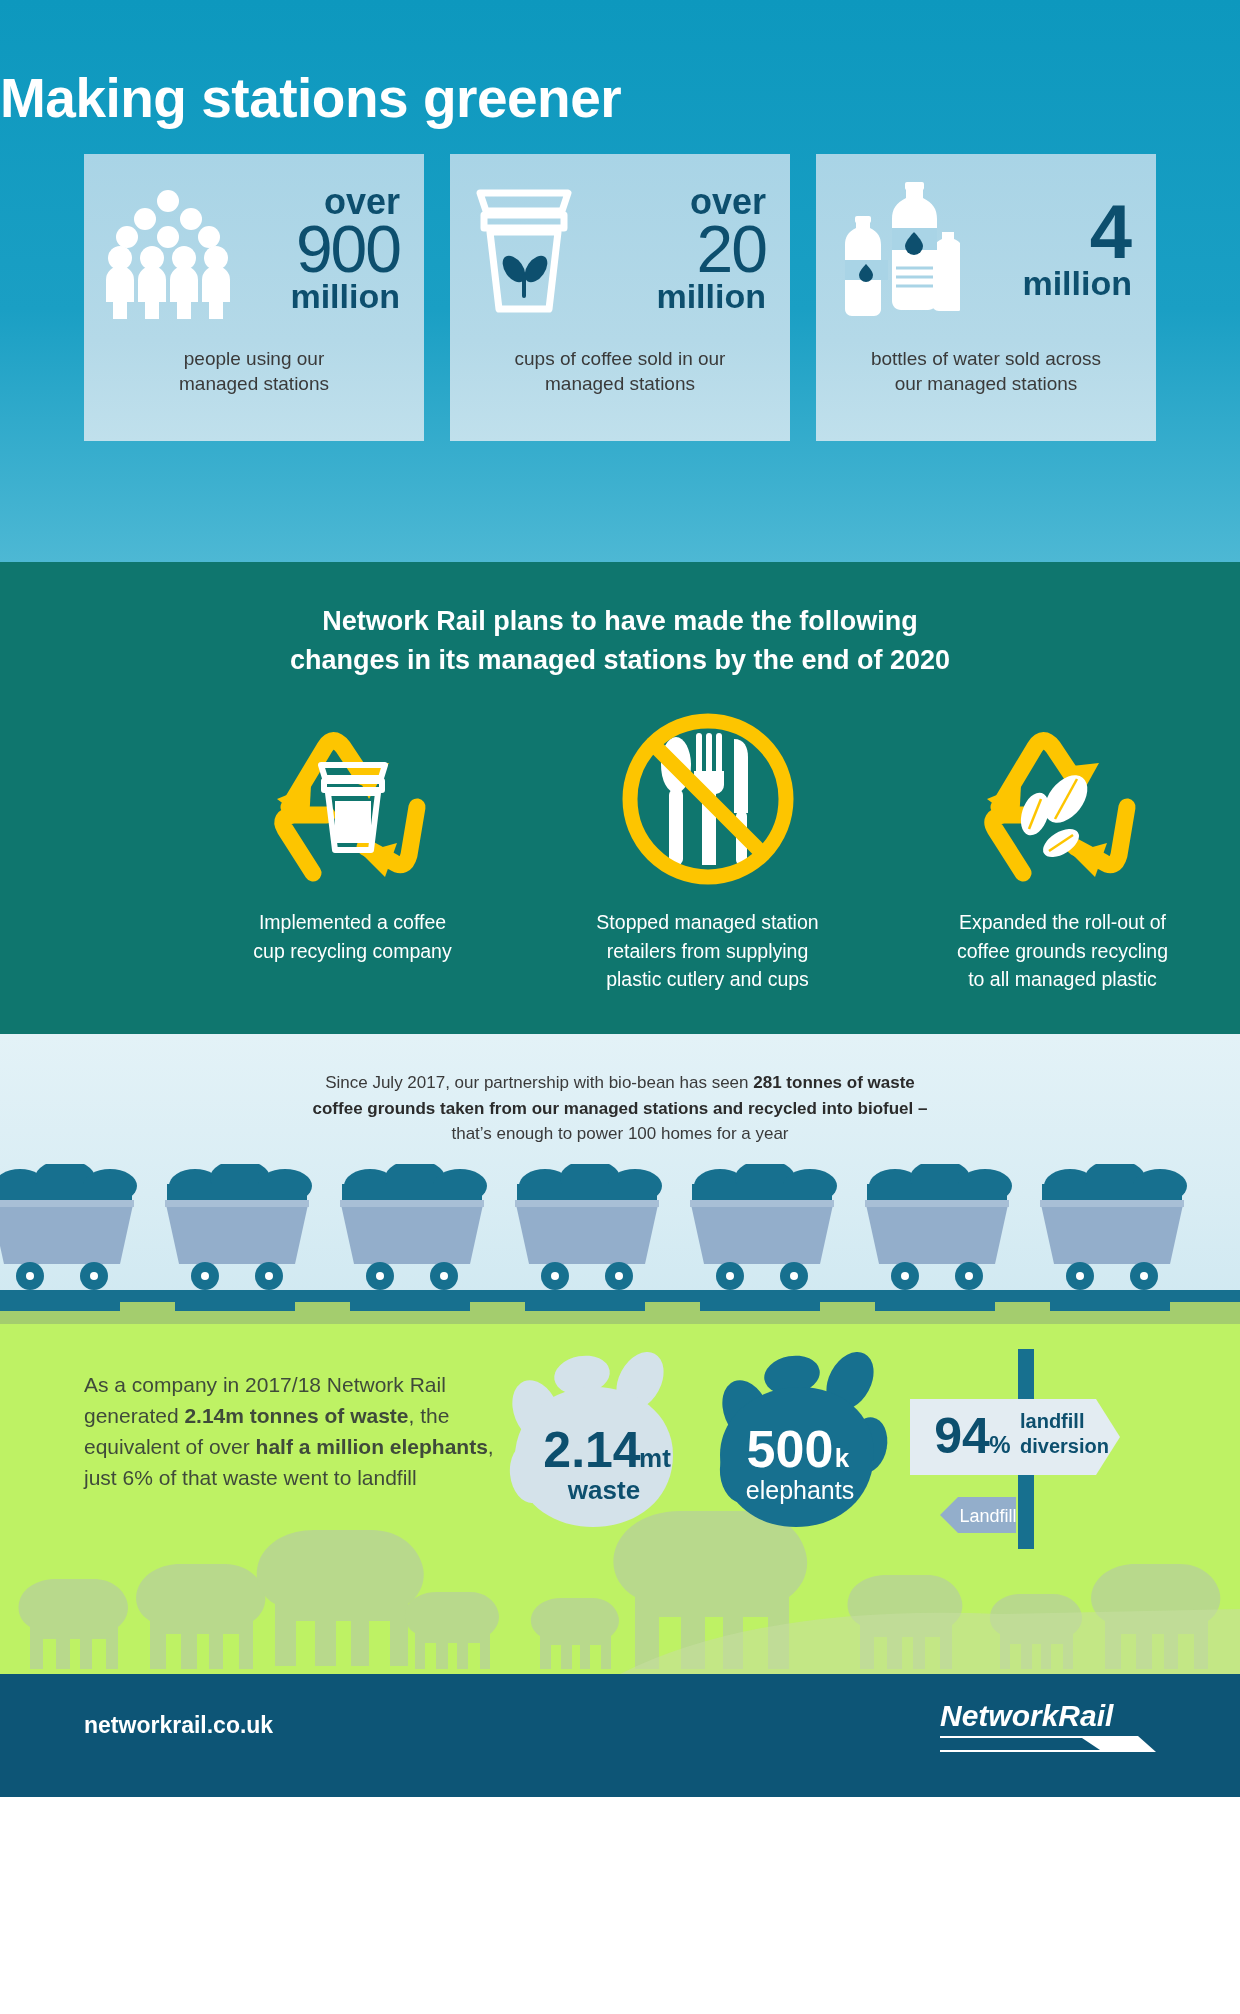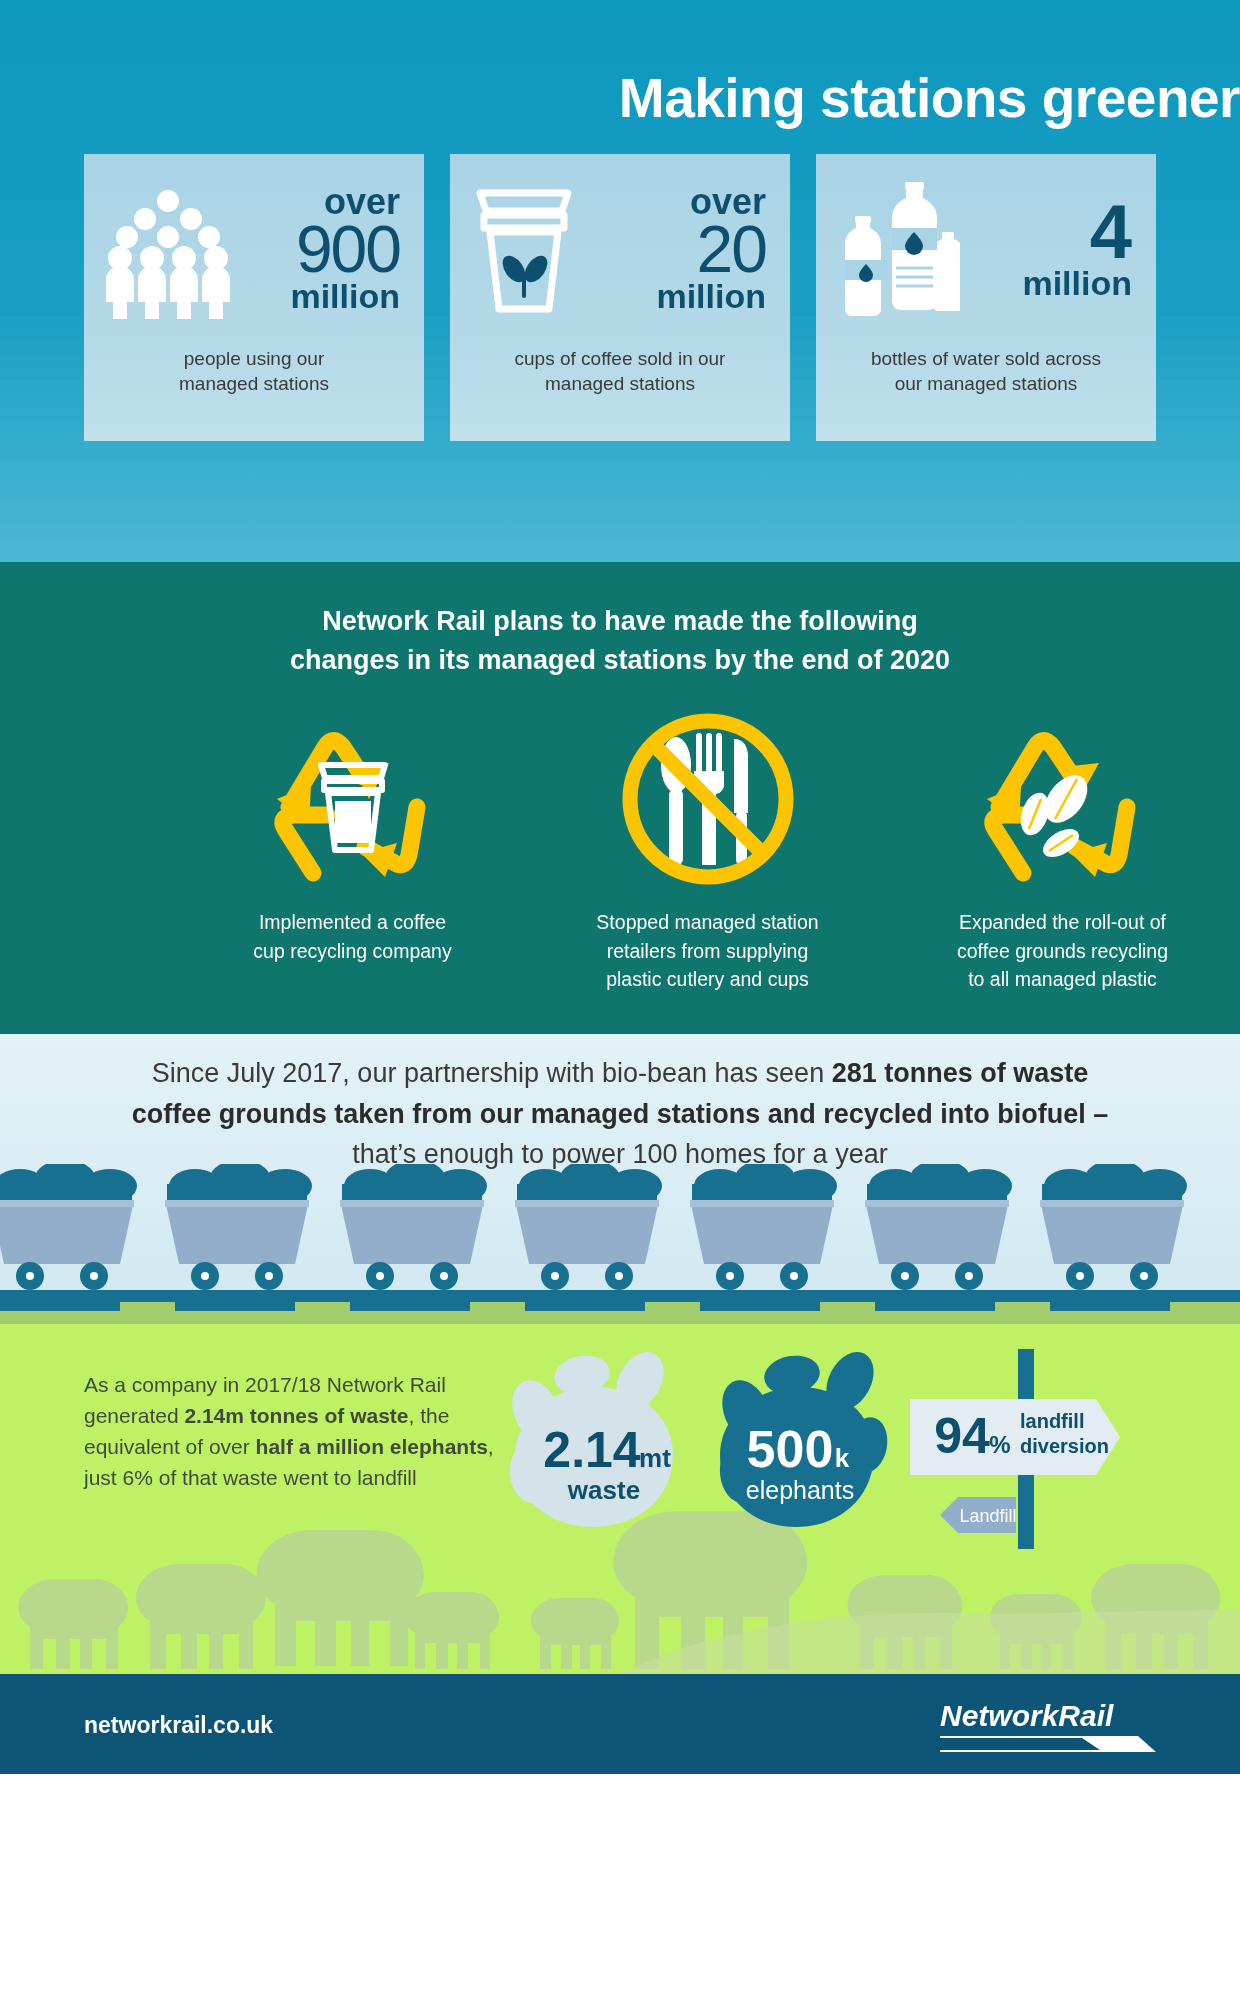--- a/index.html
+++ b/index.html
@@ -10,21 +10,21 @@
     overflow:hidden;
   }
   .page { position:relative; width:1240px; height:2014px; }
 
   
   .hero {
     position:relative; height:562px;
     background:linear-gradient(180deg,#0d98be 0%,#1a9fc4 55%,#4db8d4 100%);
   }
   .hero-title {
-    text-align:right; color:#ffffff;
+    text-align:left; color:#ffffff;
     font-size:55px; font-weight:bold; letter-spacing:-0.5px;
     padding-top:70px; line-height:1.05;
   }
   .hero-sub {
     text-align:center; color:#0d3f5e;
     font-size:26px; font-weight:bold; margin-top:34px;
   }
   .cards {
     display:flex; justify-content:center; gap:26px;
     margin-top:26px;
@@ -58,38 +58,38 @@
   .oi { width:355px; display:flex; flex-direction:column; align-items:center; }
   .oi-art { height:200px; display:flex; align-items:center; justify-content:center; }
   .oi-cap { color:#fff; font-size:19.5px; line-height:1.45; text-align:center; margin-top:6px; }
 
   
   .wagons-sec {
     height:290px; position:relative;
     background:linear-gradient(180deg,#e3f2f7 0%,#d9edf4 55%,#cfe8f1 100%);
   }
   .bio-text {
-    text-align:center; color:#3a3a3a; font-size:27px; line-height:1.5;
-    padding-top:19px;
+    text-align:center; color:#3a3a3a; font-size:17px; line-height:1.5;
+    padding-top:36px;
   }
   .bio-text b { color:#2b2b2b; }
   .wagons { position:absolute; left:0; bottom:0; width:1240px; height:160px; }
 
   
   .green { height:350px; position:relative; background:#bef264; overflow:hidden; }
   .green-copy {
     position:absolute; left:84px; top:45px; width:430px;
     color:#3f4a3a; font-size:21px; line-height:1.48; z-index:4;
   }
   .green-copy b { font-weight:bold; }
   .badges { position:absolute; left:500px; top:25px; width:720px; height:240px; z-index:5; }
   .elephants { position:absolute; left:0; bottom:0; width:1240px; height:190px; z-index:1; }
 
   
-  .footer { height:100px; background:#0d5576; position:relative; }
+  .footer { height:123px; background:#0d5576; position:relative; }
   .footer-url {
     position:absolute; left:84px; top:38px;
     color:#fff; font-size:23px; font-weight:bold;
   }
   .footer-logo { position:absolute; right:78px; top:22px; }
 </style>
 </head>
 <body>
 
 <div class="page">

